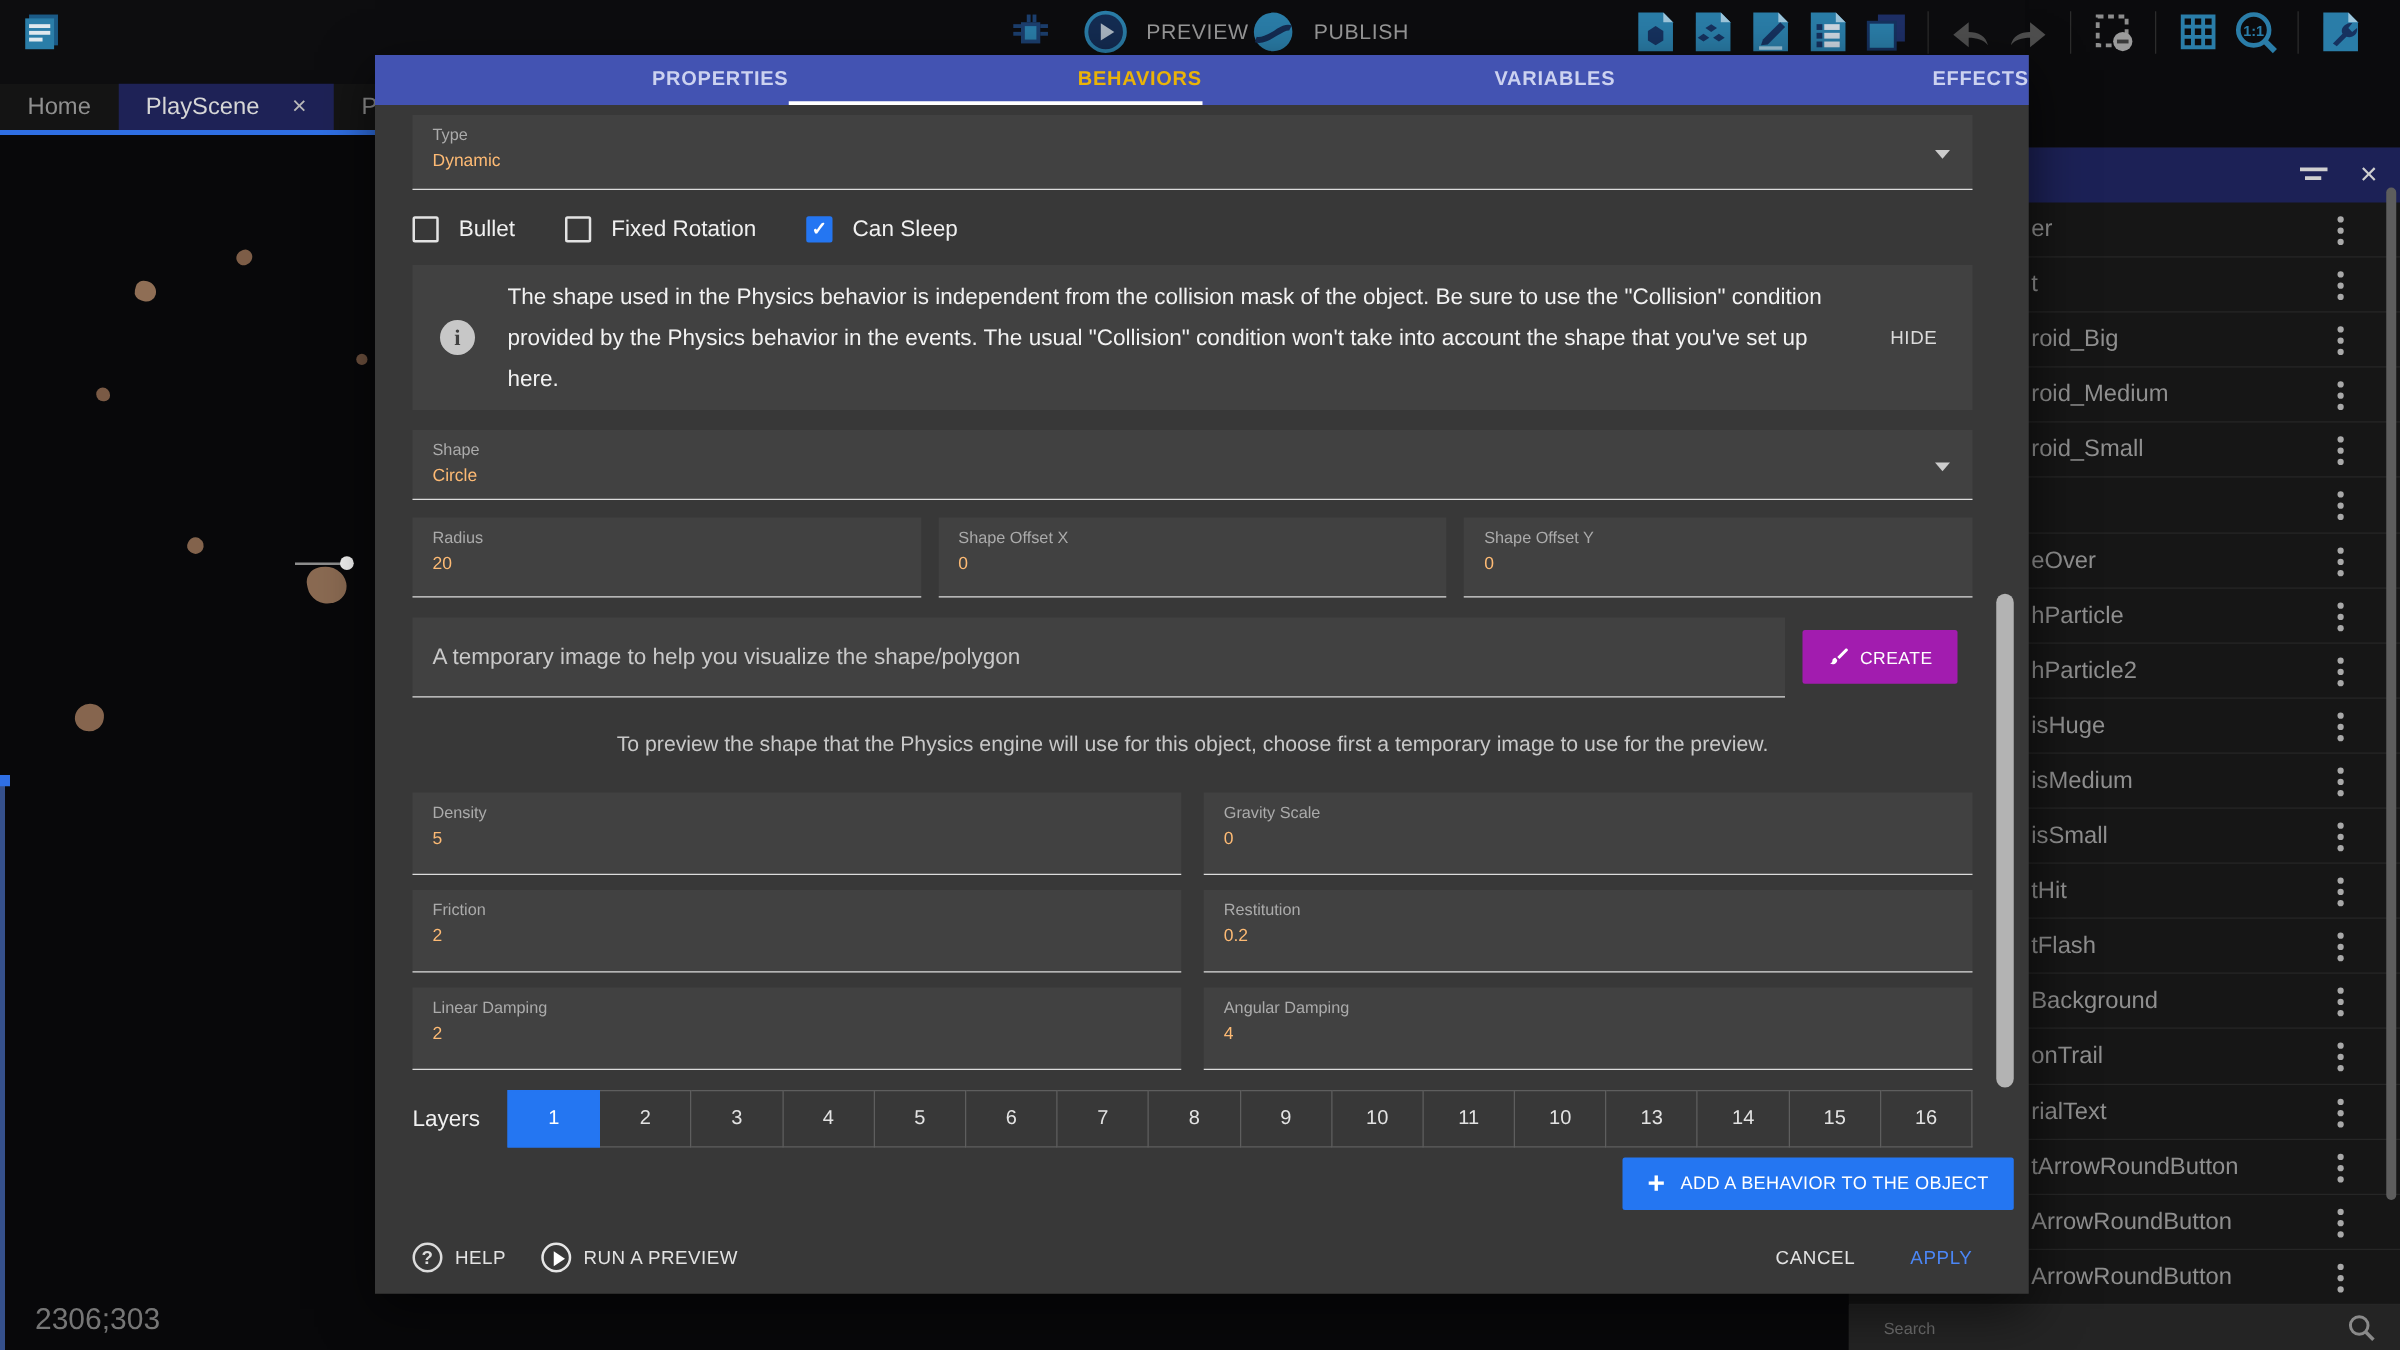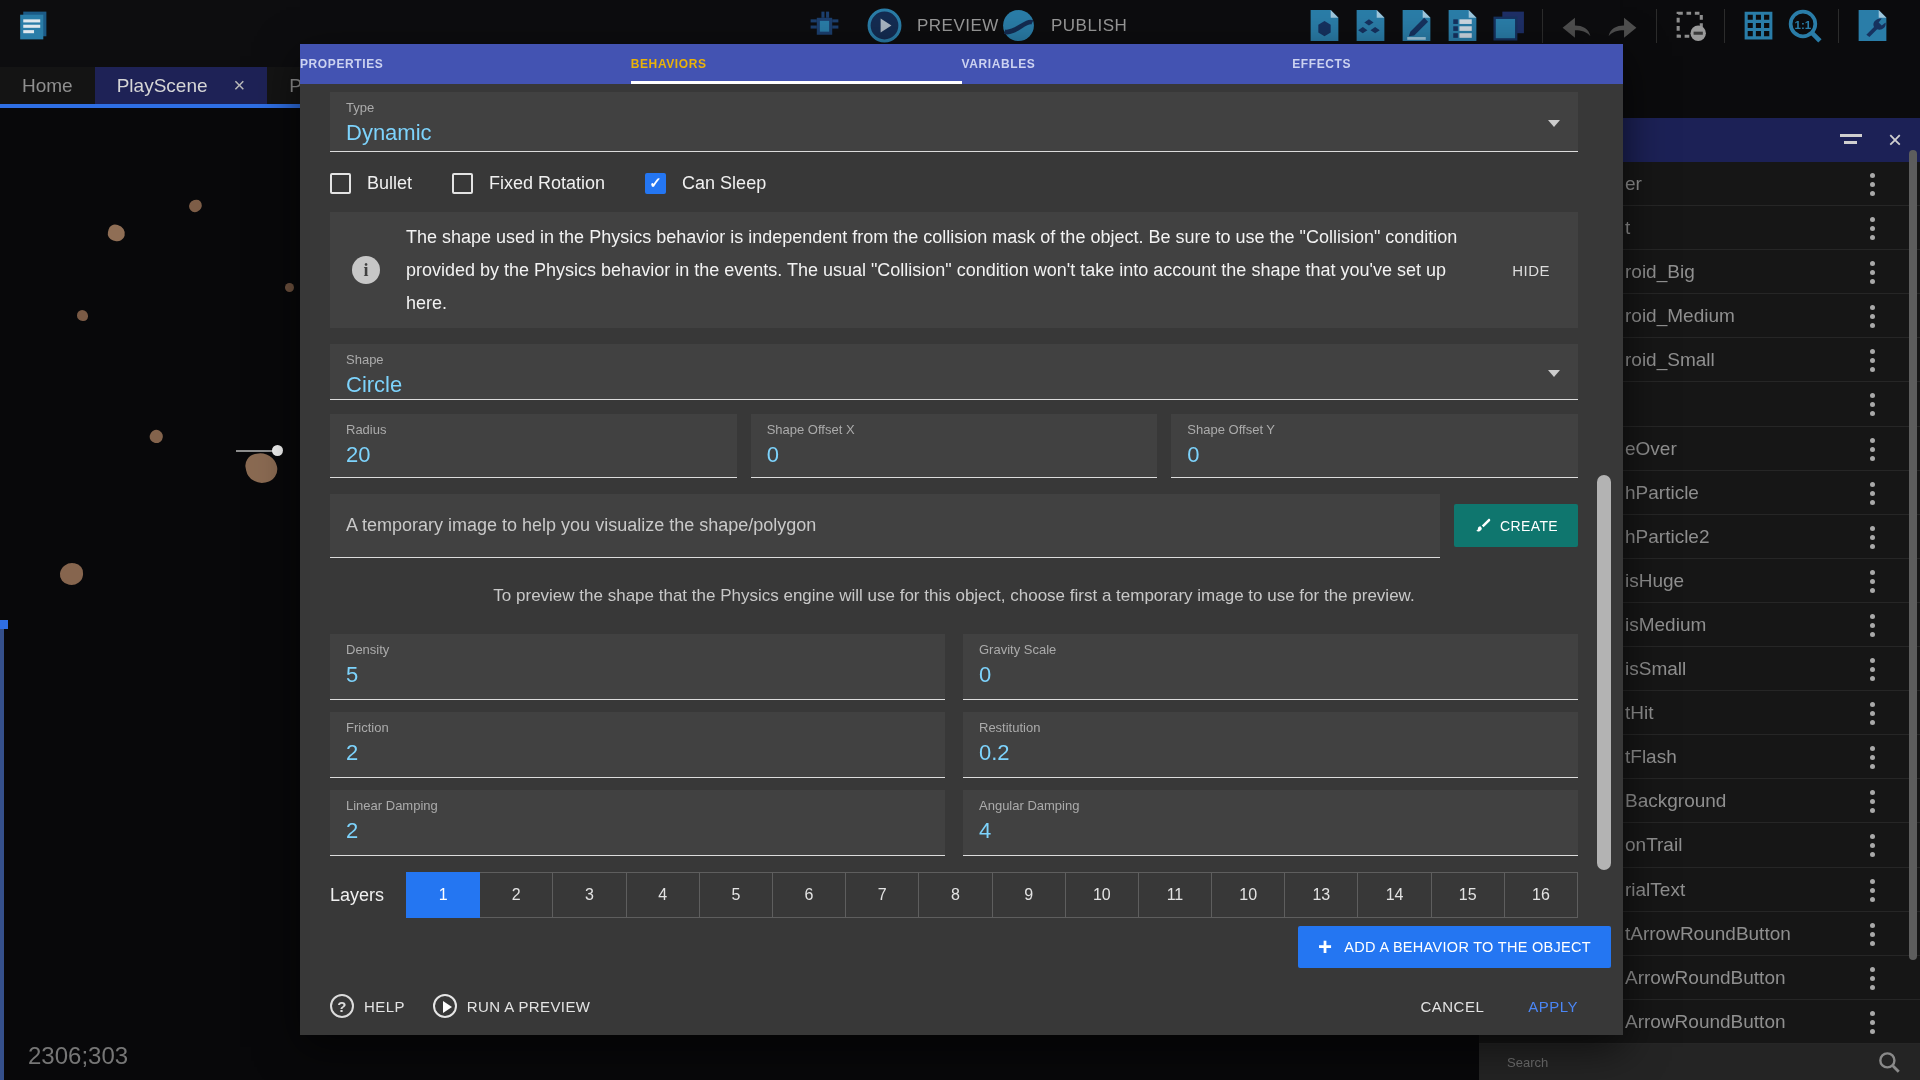--- a/index.html
+++ b/index.html
@@ -46,29 +46,29 @@
   .panel-scroll { position:absolute; right:3px; top:32px; width:8px; height:810px; background:#5d5d5d; border-radius:4px; }
   .search-bar { position:absolute; left:0; right:0; bottom:0; height:36px; background:#242424; display:flex; align-items:center; }
   .search-input { flex:1; background:transparent; border:none; outline:none; color:#9a9a9a; font-size:13px; padding-left:28px; }
   .search-input::placeholder { color:#6e6e6e; }
   .search-ic { margin-right:18px; }
 
   
   .dialog { position:absolute; left:300px; top:44px; width:1323px; height:991px; background:#383838;
             box-shadow:0 12px 40px rgba(0,0,0,.6); }
   .dlg-tabs { position:relative; height:40px; background:#4353b2; display:flex; }
-  .dlg-tab { flex:1; display:flex; align-items:center; justify-content:flex-start; color:#ccd2f0;
-             font-size:12px; font-weight:bold; letter-spacing:.6px; position:relative; }
+  .dlg-tab { flex:1; display:flex; align-items:center; justify-content:flex-end; color:#ccd2f0;
+             font-size:16px; font-weight:bold; letter-spacing:.6px; position:relative; }
   .dlg-tab.active { color:#eab308; }
   .dlg-tab.active::after { content:""; position:absolute; left:0; right:0; bottom:0; height:3.5px; background:#fff; }
   .dlg-body { padding:0 45px 0 30px; }
 
   .f { background:#414141; border-bottom:1.5px solid #dcdcdc; position:relative; padding:8px 16px 0; }
   .f .lab { display:block; font-size:13px; color:#ababab; }
-  .f .val { display:block; font-size:22px; color:#7dd3fc; margin-top:5px; }
+  .f .val { display:block; font-size:14px; color:#fdba74; margin-top:5px; }
   .caret { position:absolute; right:18px; top:50%; margin-top:-2px; width:0; height:0;
            border:6px solid transparent; border-top:7px solid #cccccc; }
 
   .type-field { margin-top:8px; height:60px; }
   .cbx-row { margin-top:18px; height:26px; display:flex; align-items:center; gap:14px; }
   .cbx { display:flex; align-items:center; gap:16px; margin-right:26px; }
   .cbx .box { width:21px; height:21px; border:2.5px solid #e3e3e3; border-radius:2px;
               display:flex; align-items:center; justify-content:center; }
   .cbx .box.checked { background:#2476f2; border-color:#2476f2; color:#fff; font-size:15px; font-weight:bold; }
   .cbx .cl { color:#f0f0f0; font-size:18px; }
@@ -80,21 +80,21 @@
   .info-text { flex:1; margin:0 26px; color:#f2f2f2; font-size:18px; line-height:33px; }
   .hide-btn { flex:none; color:#dcdcdc; font-size:15px; letter-spacing:.5px; padding:8px 6px; }
 
   .shape-field { margin-top:16px; height:56px; }
   .row3 { margin-top:14px; display:flex; gap:14px; }
   .row3 .f { flex:1; height:64px; }
 
   .temp-row { margin-top:16px; display:flex; align-items:stretch; }
   .temp-field { flex:1; height:64px; background:#414141; border-bottom:1.5px solid #dcdcdc;
                 display:flex; align-items:center; padding:0 16px; color:#c9c9c9; font-size:18px; }
-  .create-btn { flex:none; width:124px; height:43px; margin:10px 0 0 14px; background:#0f766e; color:#fff;
+  .create-btn { flex:none; width:124px; height:43px; margin:10px 12px 0 14px; background:#a21caf; color:#fff;
                 display:flex; align-items:center; justify-content:center; gap:9px; font-size:14px;
                 letter-spacing:.4px; border-radius:2px; }
   .helper { margin-top:28px; height:22px; text-align:center; color:#c8c8c8; font-size:17px; }
 
   .row2 { margin-top:12px; display:flex; gap:18px; }
   .row2.first { margin-top:26px; }
   .row2 .f { flex:1; height:66px; }
 
   .layers-row { margin-top:16px; height:46px; display:flex; align-items:center; }
   .layers-lab { color:#f0f0f0; font-size:18px; width:76px; }

